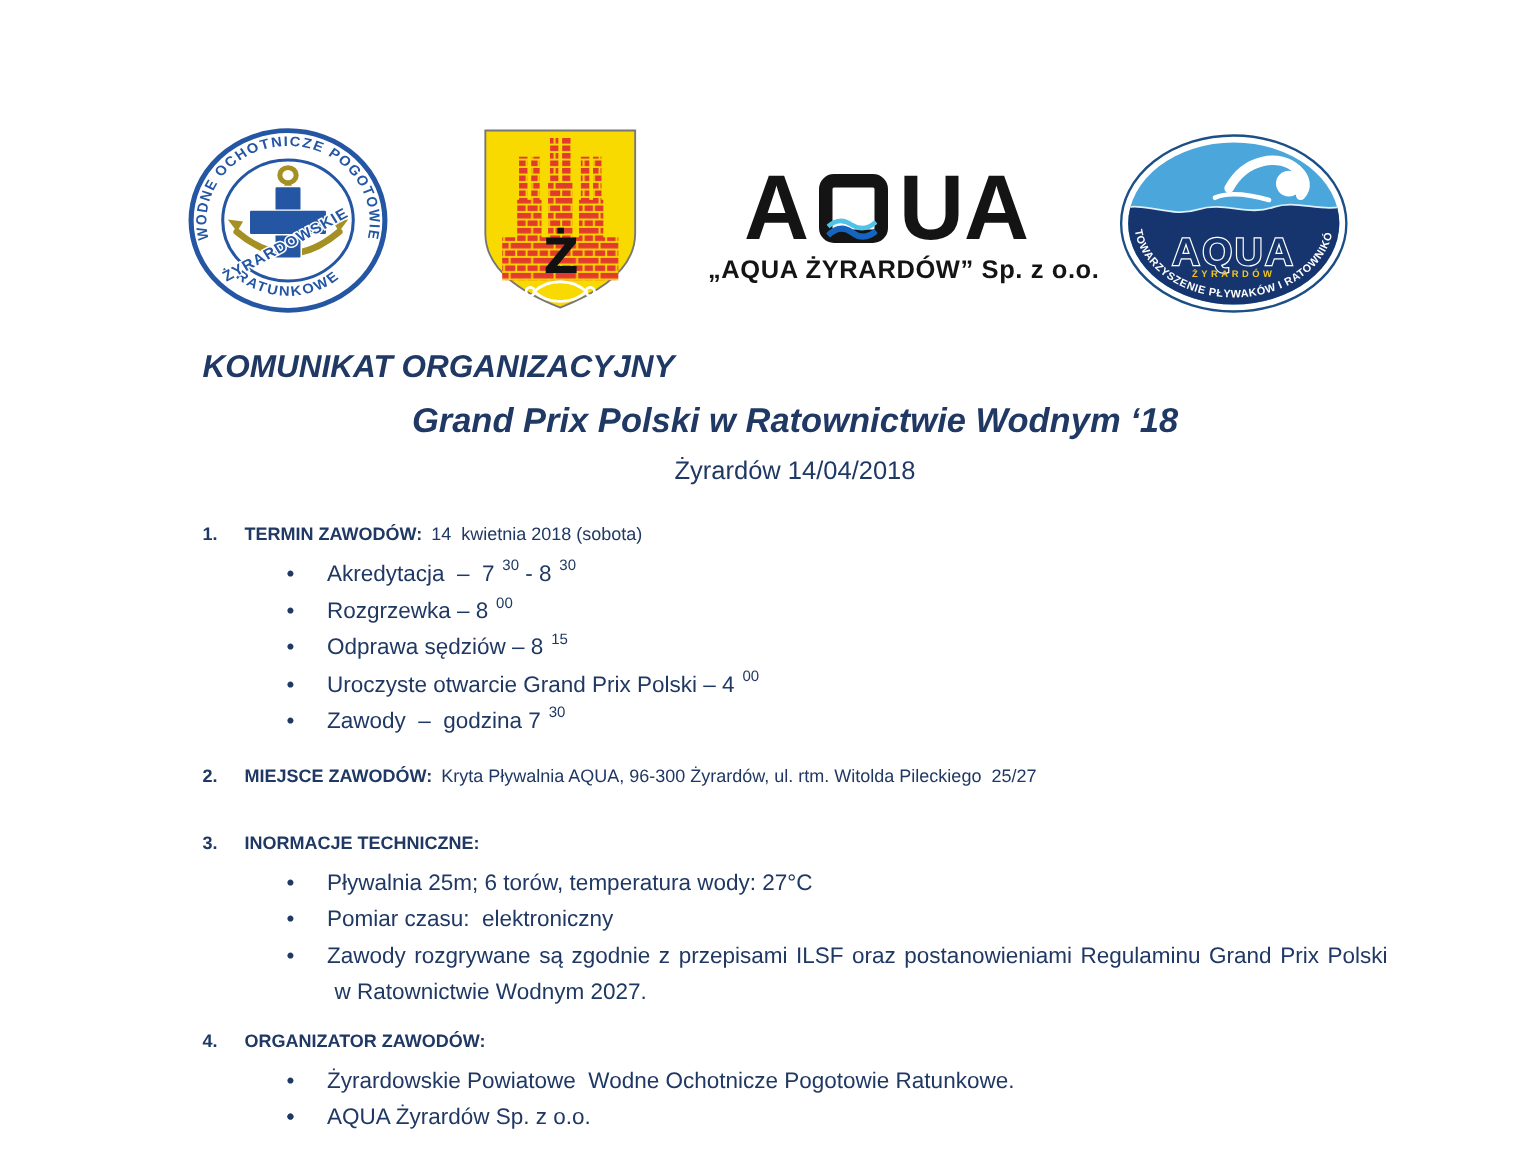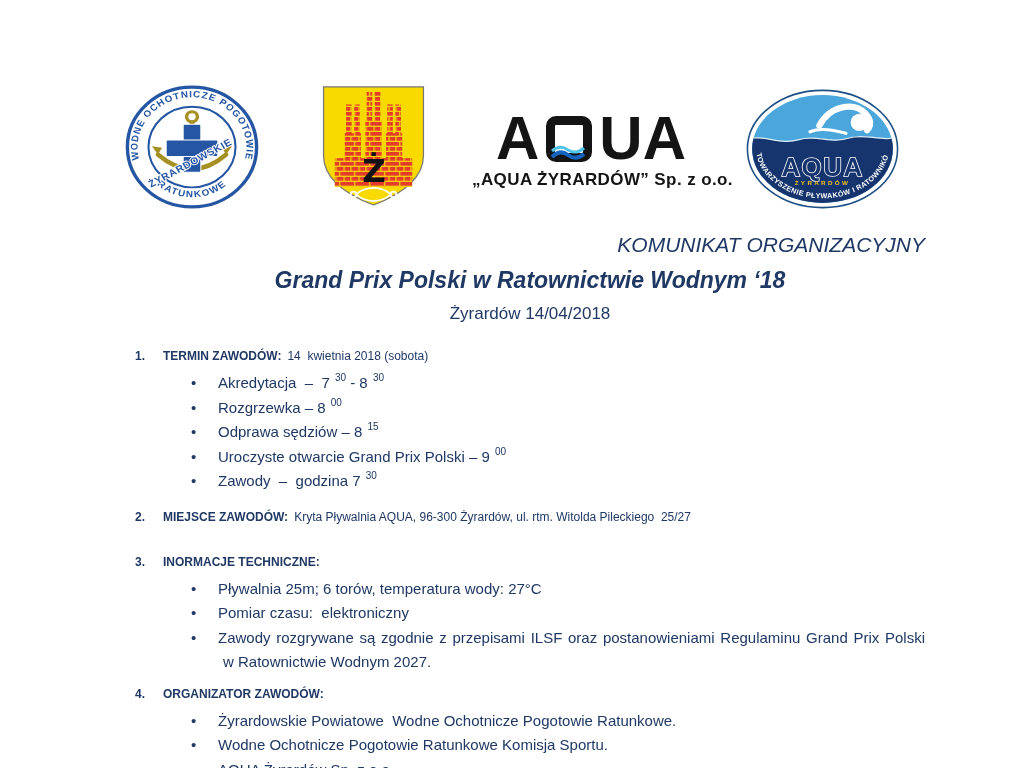--- a/index.html
+++ b/index.html
@@ -18,21 +18,21 @@
   .aq-letter{font-size:60px;line-height:46px;font-weight:bold;color:#141414;
              letter-spacing:0;display:block;transform:scaleY(1.02);}
   .aq-qbox{width:28px;height:28px;border:9px solid #141414;border-radius:10px;
            margin:0 7px;position:relative;}
   .aq-qbox svg{position:absolute;left:-4px;bottom:-9px;}
   .aq-sub{margin-top:8px;text-align:center;font-size:17px;font-weight:bold;color:#141414;
           letter-spacing:0.4px;white-space:pre;}
 
   
   .doc{position:absolute;left:135px;top:232px;width:790px;}
-  .t1{text-align:right;font-size:21px;font-weight:normal;font-style:italic;line-height:25px;}
+  .t1{text-align:left;font-size:21px;font-weight:bold;font-style:italic;line-height:25px;}
   .t2{text-align:center;font-size:23px;font-weight:bold;font-style:italic;margin-top:10px;line-height:27px;}
   .t3{text-align:center;font-size:17px;margin-top:9px;line-height:21px;}
 
   .sec-head{font-size:12px;line-height:19px;}
   .num{display:inline-block;min-width:28px;font-weight:bold;}
   .h{font-weight:bold;}
   .rest{font-weight:normal;white-space:pre-wrap;margin-left:6px;}
 
   #sec1{margin-top:23px;}
   #sec2{margin-top:14px;}
@@ -163,21 +163,21 @@
     <div class="t3">Żyrardów 14/04/2018</div>
 
     <div class="sec" id="sec1">
       <div class="sec-head">
         <span class="num">1.</span><span class="h">TERMIN ZAWODÓW:</span><span class="rest">14  kwietnia 2018 (sobota)</span>
       </div>
       <ul class="blist">
         <li><span class="b">•</span><span class="bt">Akredytacja  –  7 </span><sup>30</sup><span class="bt"> - 8 </span><sup>30</sup></li>
         <li><span class="b">•</span><span class="bt">Rozgrzewka – 8 </span><sup>00</sup></li>
         <li><span class="b">•</span><span class="bt">Odprawa sędziów – 8 </span><sup>15</sup></li>
-        <li><span class="b">•</span><span class="bt">Uroczyste otwarcie Grand Prix Polski – 9 </span><sup>00</sup></li>
+        <li><span class="b">•</span><span class="bt">Uroczyste otwarcie Grand Prix Polski – 4 </span><sup>00</sup></li>
         <li><span class="b">•</span><span class="bt">Zawody  –  godzina 7 </span><sup>30</sup></li>
       </ul>
     </div>
 
     <div class="sec" id="sec2">
       <div class="sec-head">
         <span class="num">2.</span><span class="h">MIEJSCE ZAWODÓW:</span><span class="rest">Kryta Pływalnia AQUA, 96-300 Żyrardów, ul. rtm. Witolda Pileckiego  25/27</span>
       </div>
     </div>
 
@@ -195,19 +195,19 @@
         </li>
       </ul>
     </div>
 
     <div class="sec" id="sec4">
       <div class="sec-head">
         <span class="num">4.</span><span class="h">ORGANIZATOR ZAWODÓW:</span>
       </div>
       <ul class="blist">
         <li><span class="b">•</span><span class="bt">Żyrardowskie Powiatowe  Wodne Ochotnicze Pogotowie Ratunkowe.</span></li>
-        <li><span class="b">•</span><span class="bt">Wodne Ochotnicze Pogotowie Ratunkowe Komisja Sportu.</span></li>
+        <li><span class="b">•</span></li>
         <li><span class="b">•</span><span class="bt">AQUA Żyrardów Sp. z o.o.</span></li>
       </ul>
     </div>
 
   </div>
 </div>
 
 </body></html>

